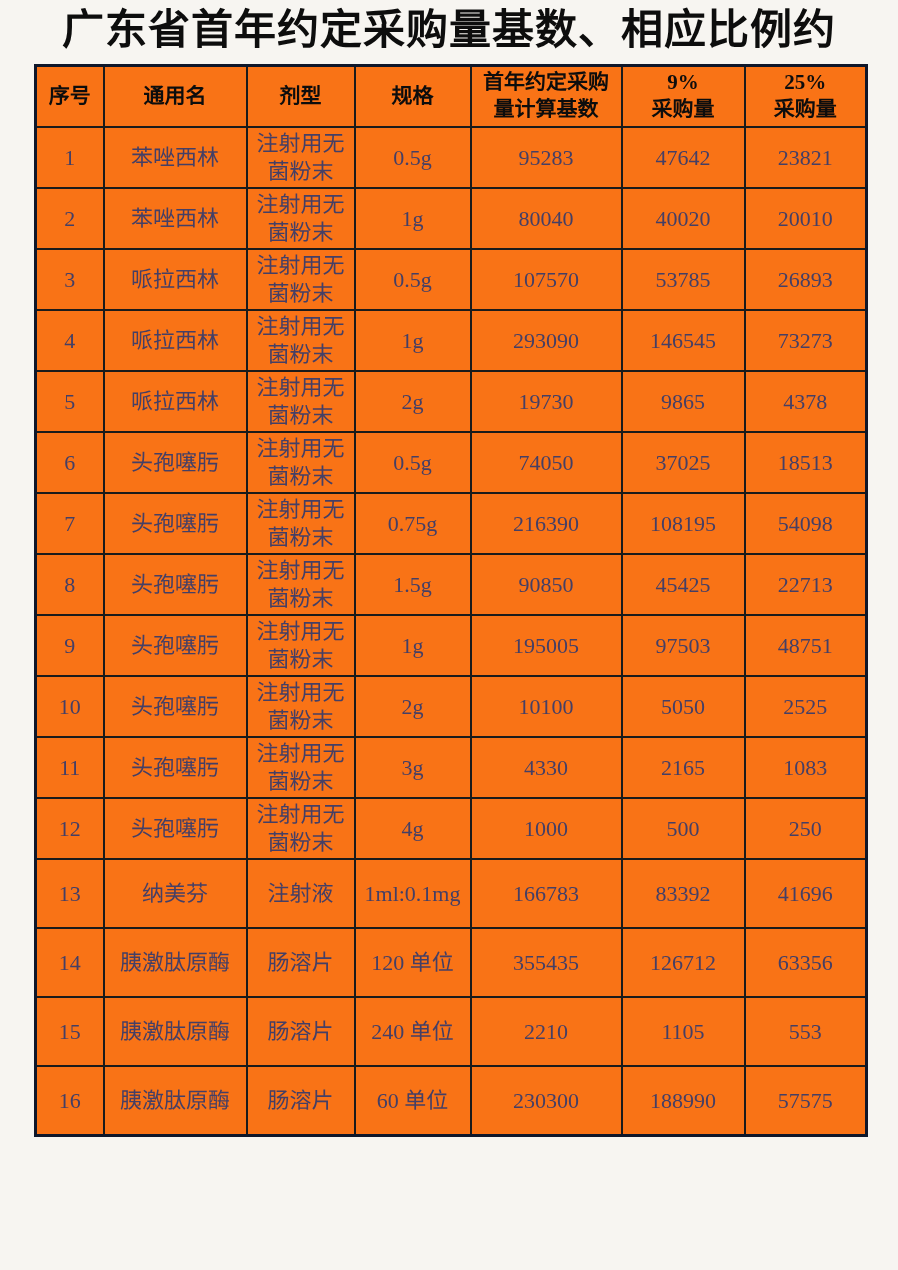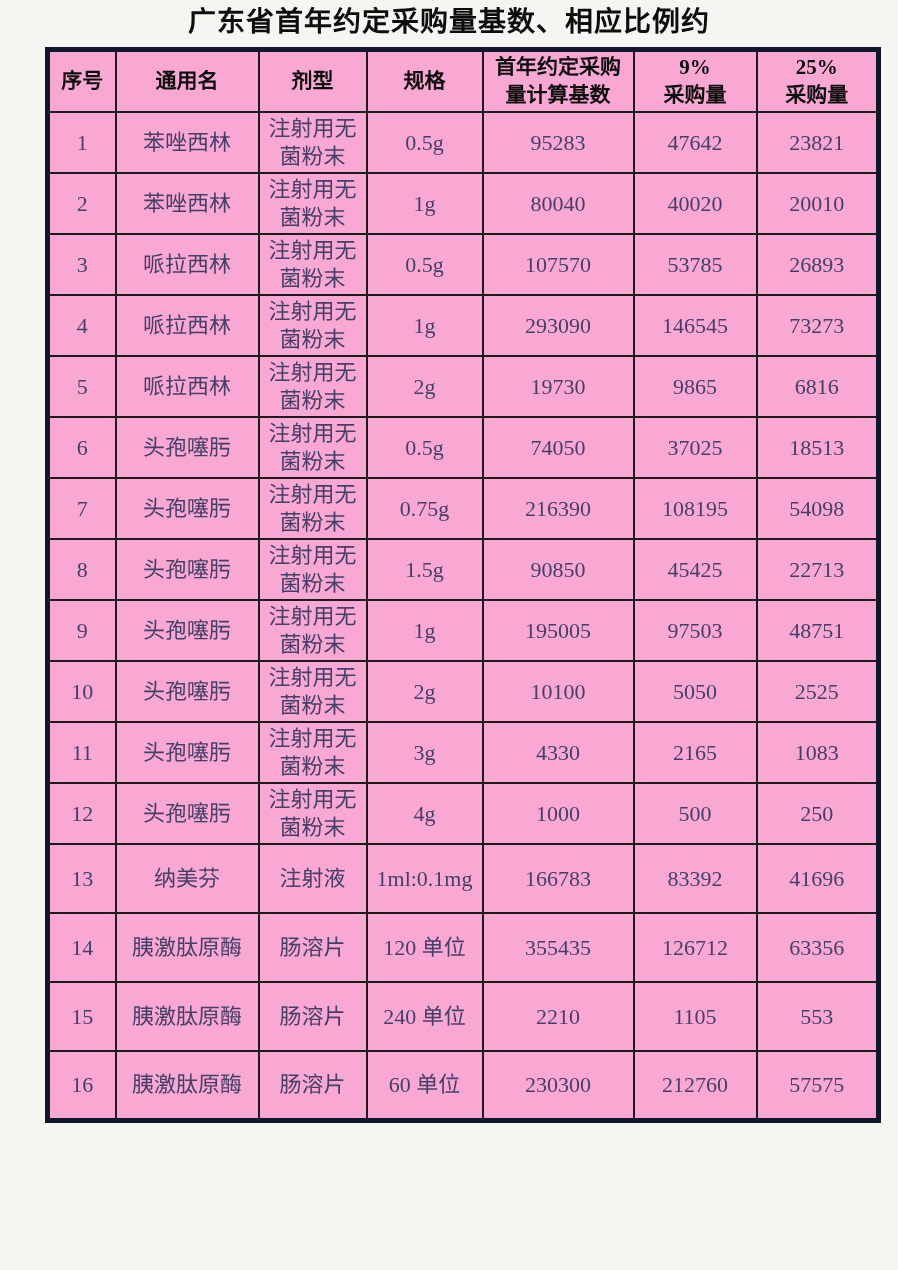--- a/index.html
+++ b/index.html
@@ -12,35 +12,35 @@
     width: 898px;
     height: 1270px;
     background: #f7f5f1;
     overflow: hidden;
     font-family: "Liberation Serif", "DejaVu Serif", serif;
   }
   .title {
     padding-top: 6px;
     text-align: center;
     font-weight: bold;
-    font-size: 28px;
+    font-size: 42px;
     line-height: 1.16;
     color: #0d0d0d;
     letter-spacing: 1px;
   }
   .title .title-line {
     display: block;
   }
   table.proc-table {
     border-collapse: collapse;
     table-layout: fixed;
     width: 834px;
-    margin: 9px 0 0 45px;
-    border: 5px solid #0f172a;
-    background: #f9a8d4;
+    margin: 9px 0 0 34px;
+    border: 3px solid #0f172a;
+    background: #f97316;
   }
   .proc-table th, .proc-table td {
     border: 2px solid #1b1b1b;
     text-align: center;
     vertical-align: middle;
     overflow: hidden;
     padding: 2px 4px;
   }
   .proc-table thead tr {
     height: 62px;
@@ -143,21 +143,21 @@
           <td>146545</td>
           <td>73273</td>
         </tr>
         <tr>
           <td>5</td>
           <td>哌拉西林</td>
           <td>注射用无菌粉末</td>
           <td>2g</td>
           <td>19730</td>
           <td>9865</td>
-          <td>6816</td>
+          <td>4378</td>
         </tr>
         <tr>
           <td>6</td>
           <td>头孢噻肟</td>
           <td>注射用无菌粉末</td>
           <td>0.5g</td>
           <td>74050</td>
           <td>37025</td>
           <td>18513</td>
         </tr>
@@ -241,19 +241,19 @@
           <td>2210</td>
           <td>1105</td>
           <td>553</td>
         </tr>
         <tr>
           <td>16</td>
           <td>胰激肽原酶</td>
           <td>肠溶片</td>
           <td>60 单位</td>
           <td>230300</td>
-          <td>212760</td>
+          <td>188990</td>
           <td>57575</td>
         </tr>
       </tbody>
   </table>
 
 </div>
 
 </body></html>

